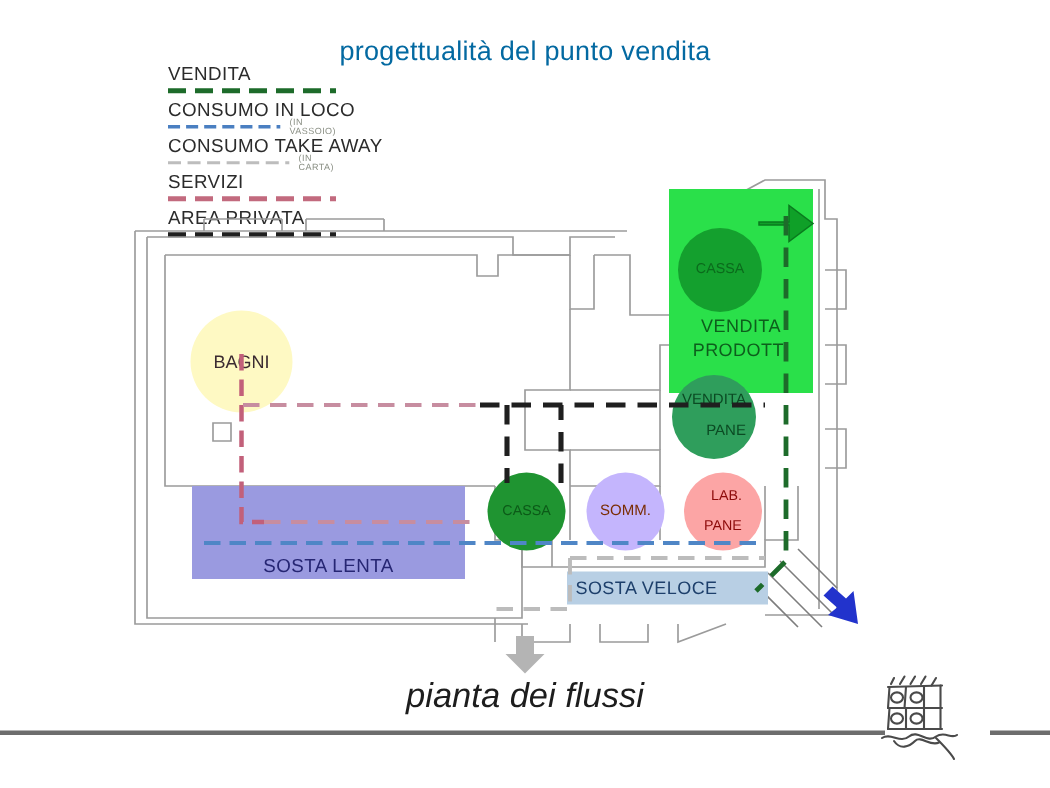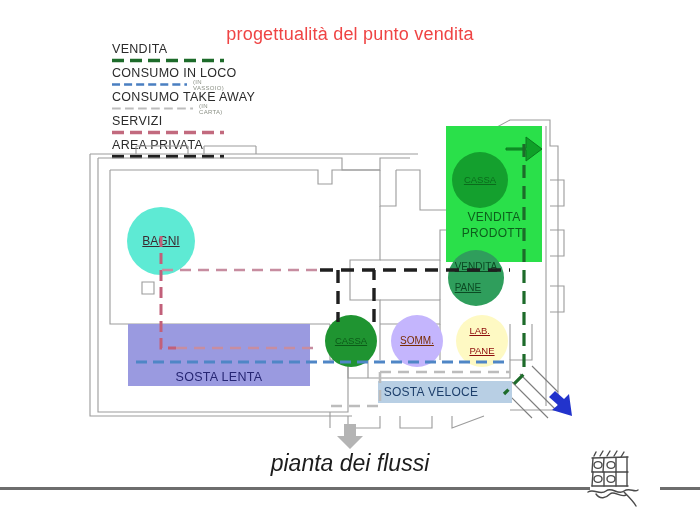--- a/index.html
+++ b/index.html
@@ -6,21 +6,21 @@
   body{
     width:700px;height:525px;background:#ffffff;
     font-family:"Liberation Sans",sans-serif;
     position:relative;overflow:hidden;
   }
   #stage{position:absolute;left:0;top:0;width:700px;height:525px;}
 
   
   .title{
     position:absolute;left:0;top:24px;width:700px;text-align:center;
-    font-size:18px;color:#ef4444;letter-spacing:.2px;
+    font-size:18px;color:#0369a1;letter-spacing:.2px;
   }
   .caption{
     position:absolute;left:0;top:450px;width:700px;text-align:center;
     font-size:23px;color:#1d1d1d;font-style:italic;
   }
 
   
   .legend{position:absolute;left:112px;top:42px;width:200px;}
   .leg-row{margin-bottom:1px;}
   .leg-label{
@@ -35,21 +35,21 @@
   
   #plan{position:absolute;left:80px;top:110px;width:500px;height:320px;}
 
   
   .zone{position:absolute;box-sizing:border-box;}
   .zone-label{
     position:absolute;text-align:center;width:100%;
     font-size:11px;letter-spacing:.3px;
   }
   .circle{position:absolute;border-radius:50%;display:flex;align-items:center;
-          justify-content:center;text-align:left;line-height:1.05;text-decoration:underline;}
+          justify-content:center;text-align:right;line-height:1.05;}
   .circle span{display:block;}
 
   
   .flow{position:absolute;}
 
   
   .blue-arrow{position:absolute;}
   
   .gray-arrow{position:absolute;}
 
@@ -181,39 +181,39 @@
       <path d="M2 16 L22 16 L22 5 L38 17 L22 29 L22 18 L2 18 Z" fill="#0fa028" stroke="#0a7a1e" stroke-width="1"></path>
     </svg>
 
     <div class="circle" style="left:368px;top:140px;width:56px;height:56px;background:#2f9e5c;color:#0b4a23;font-size:10px;">
       <span>
         <span>VENDITA</span><br>
         <span>PANE</span>
       </span>
     </div>
 
-    <div class="circle" style="left:47px;top:97px;width:68px;height:68px;background:#5eead4;color:#3b2b31;font-size:12px;">
+    <div class="circle" style="left:47px;top:97px;width:68px;height:68px;background:#fef9c3;color:#3b2b31;font-size:12px;">
       <span>BAGNI</span>
     </div>
 
     <div class="zone" style="left:48px;top:214px;width:182px;height:62px;background:#9a9ae0;"></div>
     <div class="zone-label" style="left:48px;top:260px;width:182px;color:#262673;font-size:12.5px;">SOSTA LENTA</div>
 
     <div class="zone" style="left:298px;top:271px;width:134px;height:22px;background:#b8cfe4;"></div>
     <div class="zone-label" style="left:284px;top:275px;width:134px;color:#1d3f6b;font-size:12px;">SOSTA VELOCE</div>
 
     <div class="circle" style="left:245px;top:205px;width:52px;height:52px;background:#1f9431;color:#0c5a18;font-size:9.5px;">
       <span>CASSA</span>
     </div>
 
     <div class="circle" style="left:311px;top:205px;width:52px;height:52px;background:#c4b5fd;color:#7a2d05;font-size:10px;">
       <span>SOMM.</span>
     </div>
 
-    <div class="circle" style="left:376px;top:205px;width:52px;height:52px;background:#fef9c3;color:#8d0b0b;font-size:9.5px;">
+    <div class="circle" style="left:376px;top:205px;width:52px;height:52px;background:#fca5a5;color:#8d0b0b;font-size:9.5px;">
       <span>
         <span>LAB.</span><br>
         <span>PANE</span>
       </span>
     </div>
 
     <svg width="500" height="320" viewBox="0 0 500 320" style="position:absolute;left:0;top:0;pointer-events:none;">
 
       <g stroke="#c2607a" stroke-width="3" fill="none" stroke-dasharray="11 6">
         <path d="M81 126 L81 238 L96 238"></path>

